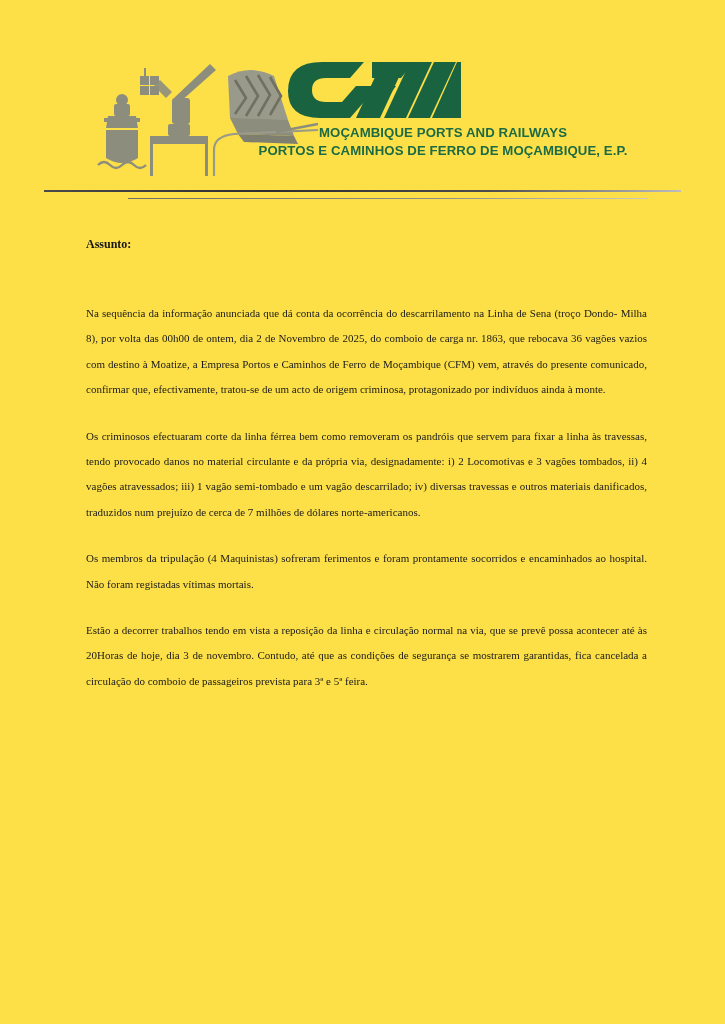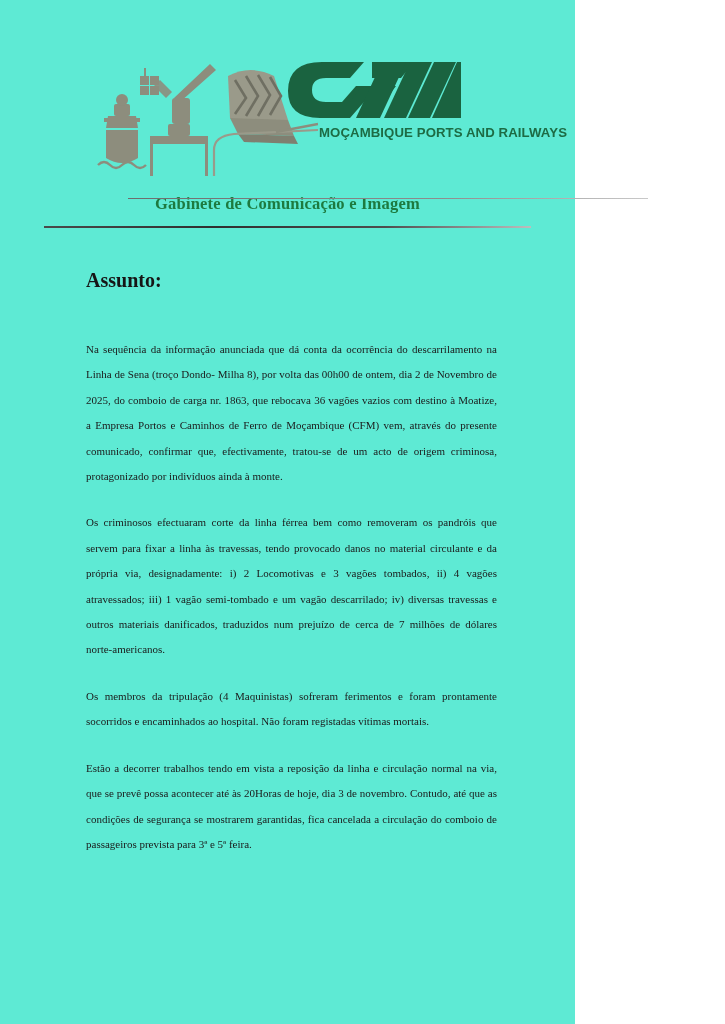--- a/index.html
+++ b/index.html
@@ -11,24 +11,24 @@
   body {
     width: 725px;
     height: 1024px;
     font-family: "Liberation Serif", serif;
     color: #161616;
     overflow: hidden;
     position: relative;
   }
 
   .page {
-    width: 575px;
+    width: 725px;
     height: 1024px;
     position: relative;
-    background: #5eead4;
+    background: #fde047;
     box-sizing: border-box;
   }
 
   
   .letterhead {
     position: relative;
     height: 178px;
     width: 725px;
   }
   .logo-wrap {
@@ -109,21 +109,21 @@
     height: 2px;
     background: linear-gradient(to right, #4a4a4a 0%, #2f2f2f 35%, #4d4d4d 70%, #bdbdbd 100%);
   }
 
   
   .subject-block {
     margin: 40px 78px 0 86px;
     display: flex;
     align-items: flex-start;
     font-weight: bold;
-    font-size: 20px;
+    font-size: 12px;
     line-height: 25px;
   }
   .subject-label {
     flex: 0 0 auto;
     padding-right: 14px;
     white-space: nowrap;
   }
   .subject-text {
     flex: 1 1 auto;
   }
@@ -213,27 +213,27 @@
           <path d="M96 2 L70 58 H94 L120 2 Z"></path>
 
           <path d="M124 2 H146 L120 58 H98 Z"></path>
           <path d="M148 2 H170 L144 58 H122 Z"></path>
           <path d="M171 2 H175 L175 58 H146 Z"></path>
         </g>
       </svg>
 
       <div class="org-names">
         <div class="org-name-en">MOÇAMBIQUE PORTS AND RAILWAYS</div>
+        <div class="org-name-pt">PORTOS E CAMINHOS DE FERRO DE MOÇAMBIQUE, E.P.</div>
       </div>
 
       <div class="header-rule"></div>
     </div>
   </div>
 
-  <div class="dept-heading">Gabinete de Comunicação e Imagem</div>
   <div class="divider"></div>
 
   <div class="subject-block">
     <div class="subject-label">Assunto:</div>
   </div>
 
   <div class="body-copy">
     <p class="para">Na sequência da informação anunciada que dá conta da ocorrência do descarrilamento na Linha de Sena (troço Dondo- Milha 8), por volta das 00h00 de ontem, dia 2 de Novembro de 2025, do comboio de carga nr. 1863, que rebocava 36 vagões vazios com destino à Moatize, a Empresa Portos e Caminhos de Ferro de Moçambique (CFM) vem, através do presente comunicado, confirmar que, efectivamente, tratou-se de um acto de origem criminosa, protagonizado por indivíduos ainda à monte.</p>
     <p class="para">Os criminosos efectuaram corte da linha férrea bem como removeram os pandróis que servem para fixar a linha às travessas, tendo provocado danos no material circulante e da própria via, designadamente: i) 2 Locomotivas e 3 vagões tombados, ii) 4 vagões atravessados; iii) 1 vagão semi-tombado e um vagão descarrilado; iv) diversas travessas e outros materiais danificados, traduzidos num prejuízo de cerca de 7 milhões de dólares norte-americanos.</p>
     <p class="para">Os membros da tripulação (4 Maquinistas) sofreram ferimentos e foram prontamente socorridos e encaminhados ao hospital. Não foram registadas vítimas mortais.</p>

